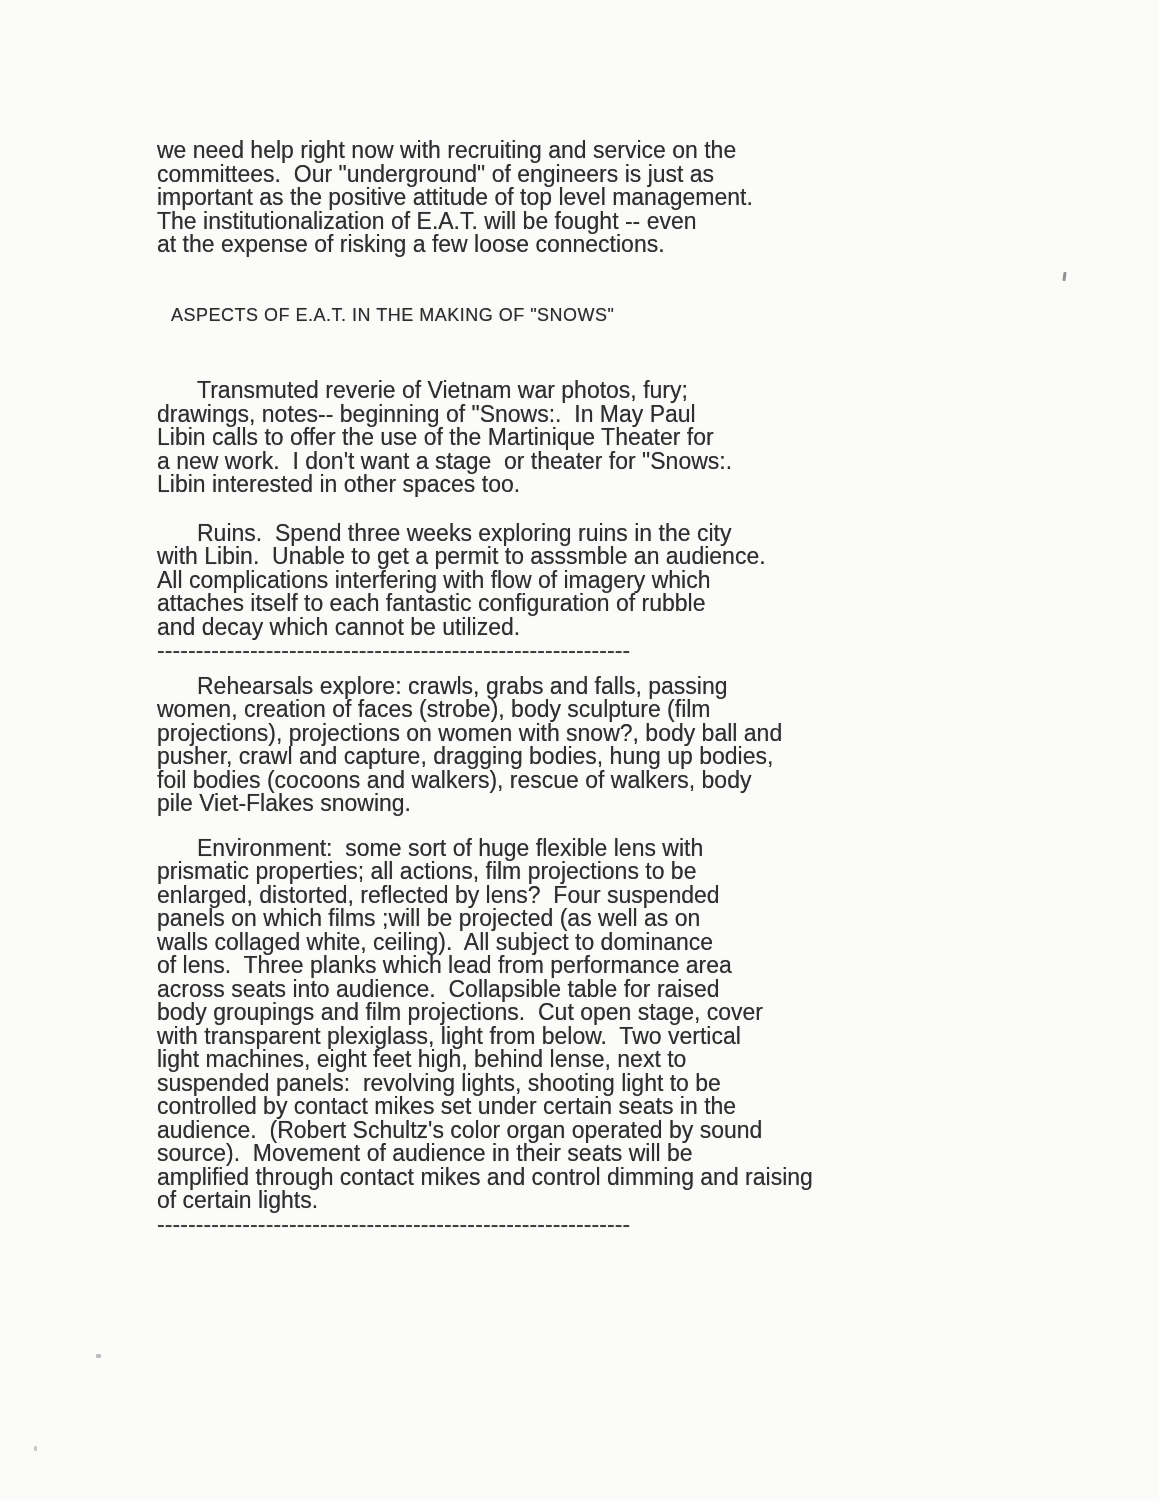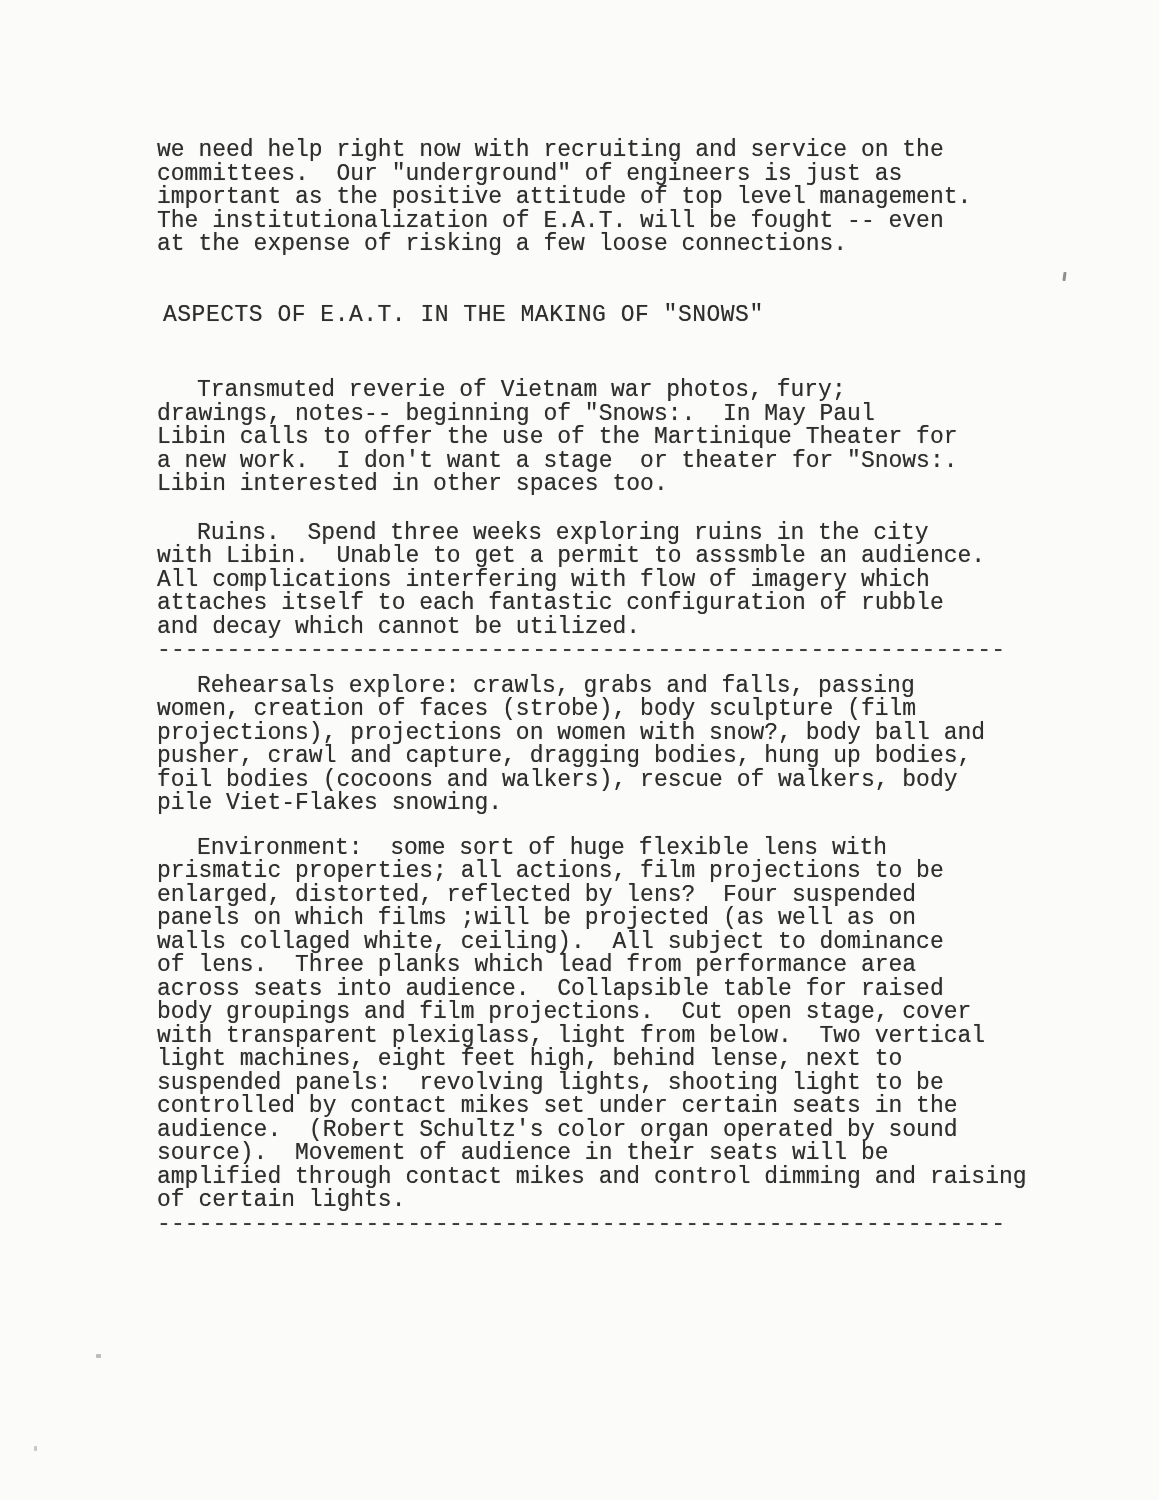--- a/index.html
+++ b/index.html
@@ -13,35 +13,35 @@
     overflow: hidden;
     position: relative;
   }
   .page {
     position: relative;
     width: 1159px;
     height: 1500px;
     background: #fbfbfa;
     box-sizing: border-box;
     padding: 139px 60px 0 157px;
-    font-family: Liberation Mono, monospace;
+    font-family: Liberation Sans, sans-serif;
     font-size: 23px;
     line-height: 23.5px;
     color: #2e2e2e;
     text-shadow: 0 0 0.7px rgba(46,46,46,0.55);
   }
   .para {
     margin: 0;
     white-space: pre-wrap;
     font-weight: normal;
   }
   .indent { text-indent: 40px; }
   .heading {
-    margin: 47px 0 0 6px;
-    font-size: 23px;
+    margin: 47px 0 0 14px;
+    font-size: 18px;
     font-weight: normal;
     white-space: pre-wrap;
     letter-spacing: 0.5px;
   }
   .mt-section   { margin-top: 52px; }
   .mt-para      { margin-top: 25px; }
   .mt-div1      { margin-top: 30px; }
   .mt-reh       { margin-top: 12px; }
   .mt-env       { margin-top: 21px;  }
   .mt-div2      { margin-top: 26px; }

